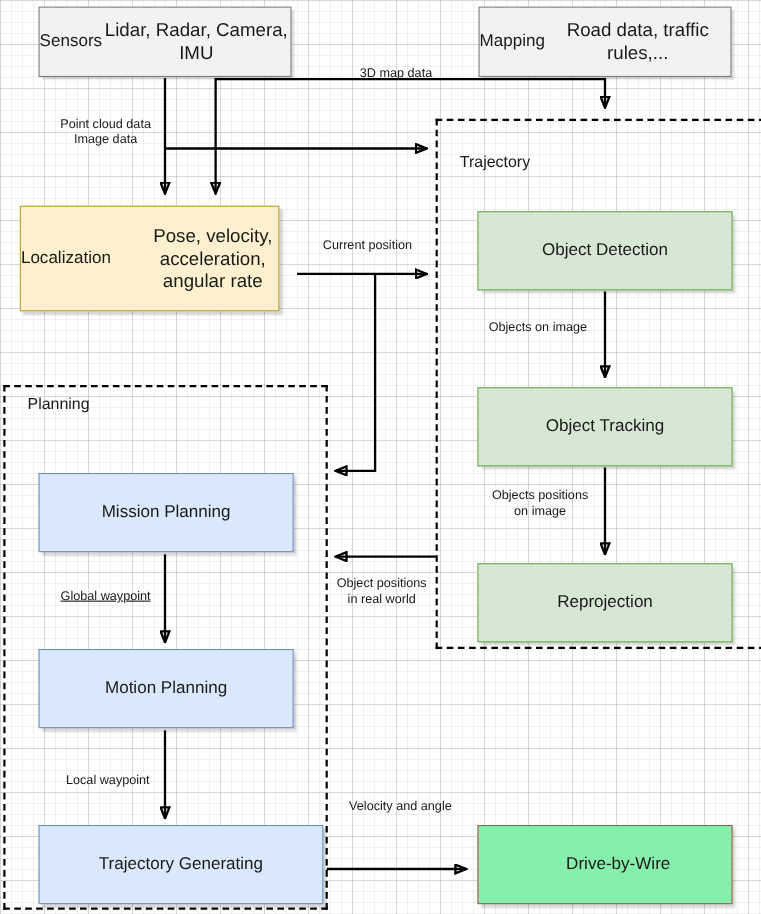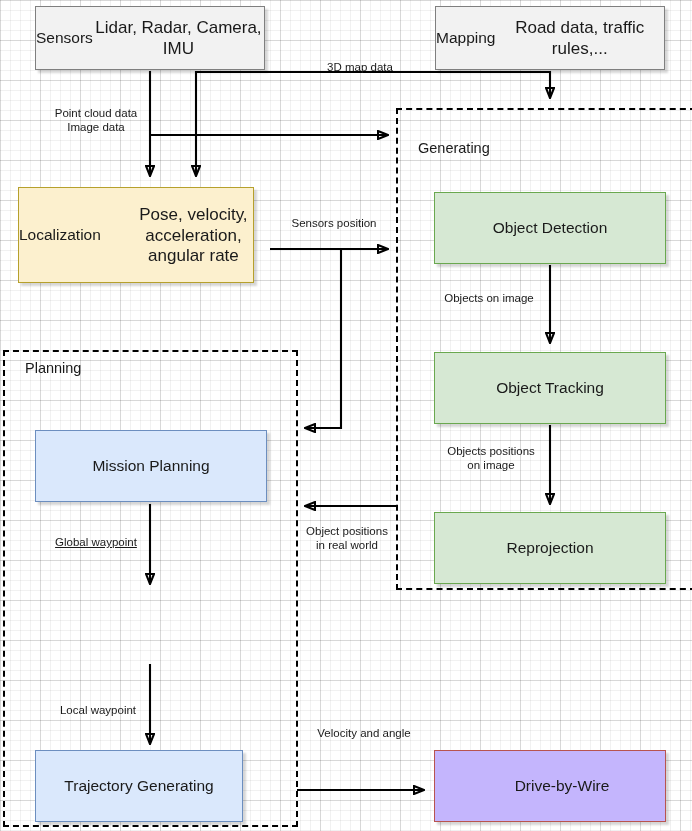--- a/index.html
+++ b/index.html
@@ -59,21 +59,21 @@
     box-shadow: 3px 3px 2px rgba(0,0,0,0.16);
     line-height: 1.22;
   }
   .node .title { font-size: 15.5px; color: #1a1a1a; }
   .node .sub   { font-size: 17px; color: #1a1a1a; margin-top: 2px; }
 
   .n-gray   { background: #f2f2f2; border-color: #7f7f7f; }
   .n-yellow { background: #fcf0ce; border-color: #b6a02c; }
   .n-green  { background: #d6e8d3; border-color: #6aa84f; }
   .n-blue   { background: #dae8fc; border-color: #6c8ebf; }
-  .n-pink   { background: #c4b5fd; border-color: #b85450; padding-left: 24px; }
+  .n-pink   { background: #86efac; border-color: #b85450; padding-left: 24px; }
 
   
   .elabel {
     position: absolute;
     font-size: 11.5px;
     color: #1a1a1a;
     text-align: center;
     white-space: pre-line;
     line-height: 1.25;
     background: transparent;
@@ -112,21 +112,21 @@
     <path d="M397,506 L305,506" marker-end="url(#ah)"></path>
 
     <path d="M150,504 L150,584" marker-end="url(#ah)"></path>
 
     <path d="M150,664 L150,744" marker-end="url(#ah)"></path>
 
     <path d="M297,790 L424,790" marker-end="url(#ah)"></path>
   </svg>
 
   <div class="group" style="left:396px; top:108px; width:300px; height:482px; border-right:none;"></div>
-  <div class="group-label" style="left:418px; top:140px;">Generating</div>
+  <div class="group-label" style="left:418px; top:140px;">Trajectory</div>
 
   <div class="group" style="left:3px; top:350px; width:295px; height:477px;"></div>
   <div class="group-label" style="left:25px; top:360px;">Planning</div>
 
   <div class="node n-gray" style="left:35px; top:6px; width:230px; height:64px;">
     <div class="title">Sensors</div>
     <div class="sub">Lidar, Radar, Camera, IMU</div>
   </div>
 
   <div class="node n-gray" style="left:435px; top:6px; width:230px; height:64px;">
@@ -148,35 +148,38 @@
   </div>
 
   <div class="node n-green" style="left:434px; top:512px; width:232px; height:72px;">
     <div class="title">Reprojection</div>
   </div>
 
   <div class="node n-blue" style="left:35px; top:430px; width:232px; height:72px;">
     <div class="title">Mission Planning</div>
   </div>
 
+  <div class="node n-blue" style="left:35px; top:590px; width:232px; height:72px;">
+    <div class="title">Motion Planning</div>
+  </div>
 
-  <div class="node n-blue" style="left:35px; top:750px; width:208px; height:72px;">
+  <div class="node n-blue" style="left:35px; top:750px; width:259px; height:72px;">
     <div class="title">Trajectory Generating</div>
   </div>
 
   <div class="node n-pink" style="left:434px; top:750px; width:232px; height:72px;">
     <div class="title">Drive-by-Wire</div>
   </div>
 
   <div class="elabel" style="left:38px; top:106px; width:116px;">Point cloud data
 Image data</div>
 
   <div class="elabel" style="left:310px; top:60px; width:100px;">3D map data</div>
 
-  <div class="elabel" style="left:278px; top:216px; width:112px;">Sensors position</div>
+  <div class="elabel" style="left:278px; top:216px; width:112px;">Current position</div>
 
   <div class="elabel" style="left:434px; top:291px; width:110px;">Objects on image</div>
 
   <div class="elabel" style="left:434px; top:444px; width:114px;">Objects positions
 on image</div>
 
   <div class="elabel" style="left:295px; top:524px; width:104px;">Object positions
 in real world</div>
 
   <div class="elabel" style="left:49px; top:535px; width:94px;text-decoration:underline;">Global waypoint</div>

